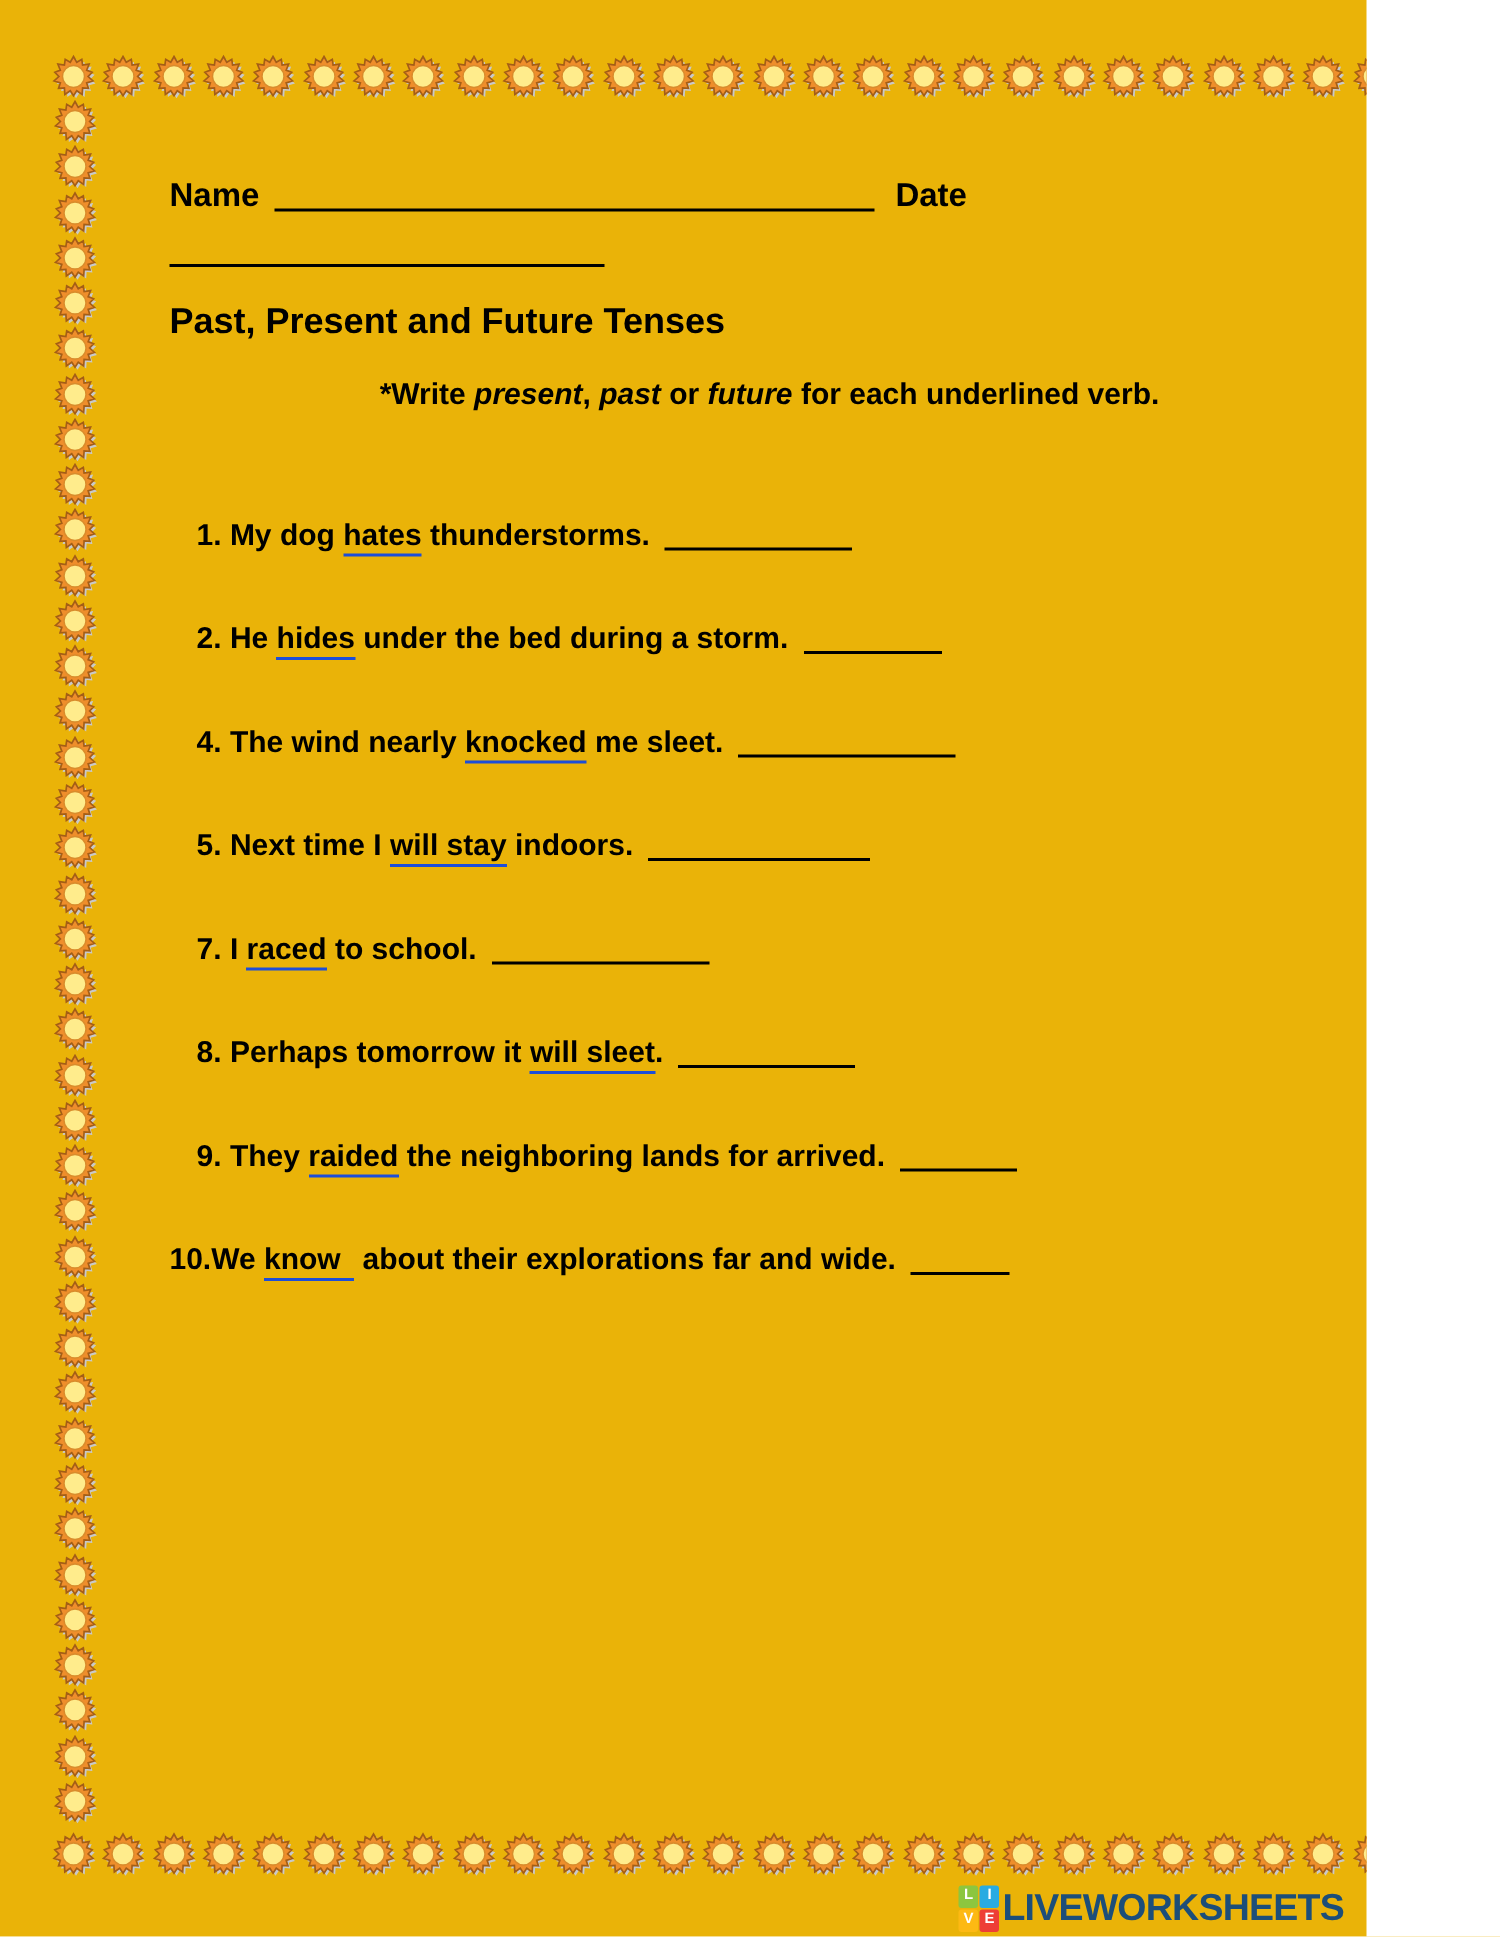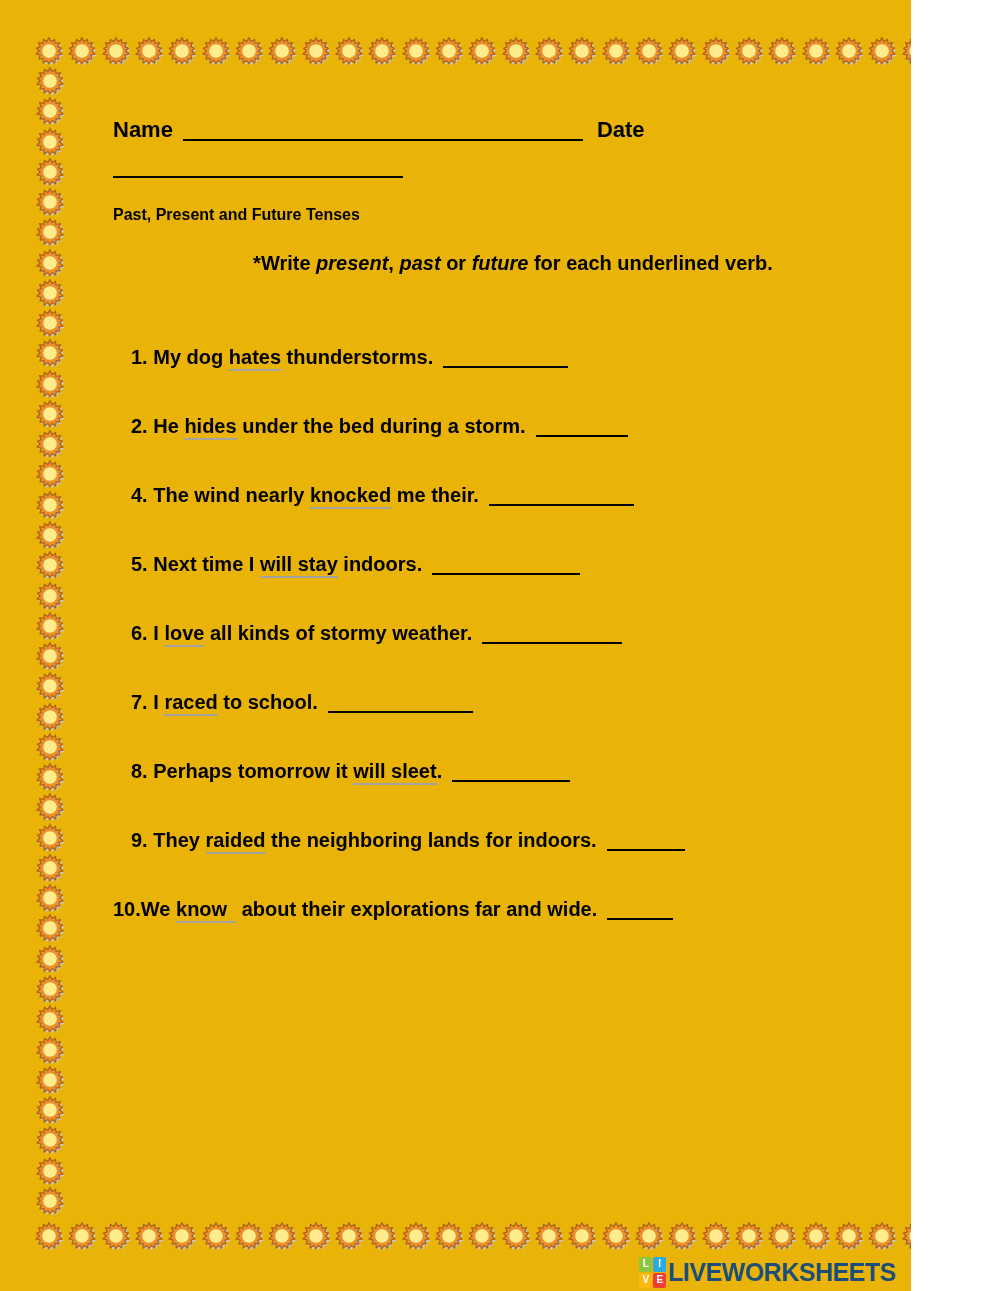--- a/index.html
+++ b/index.html
@@ -50,27 +50,27 @@
   .name-row { font-size: 22px; line-height: 28px; }
   .fill-line {
     display: inline-block;
     border-bottom: 2px solid #000;
     height: 18px;
     vertical-align: -4px;
   }
   .name-line { width: 400px; margin-left: 10px; margin-right: 14px; }
   .date-line { display: block; width: 290px; height: 0; border-bottom: 2px solid #000; margin-top: 32px; }
 
-  .title { font-size: 16px; line-height: 26px; margin-top: 24px; }
+  .title { font-size: 24px; line-height: 26px; margin-top: 24px; }
   .instruction { font-size: 20px; line-height: 26px; margin-top: 22px; text-align: center; }
 
   .questions { margin-top: 68px; }
   .q { font-size: 20px; line-height: 26px; margin-bottom: 43px; padding-left: 18px; }
   .q10 { padding-left: 0; margin-top: 0; }
-  .verb { border-bottom: 2px solid #a3a3a3; padding-bottom: 1px; }
+  .verb { border-bottom: 2px solid #1d4ed8; padding-bottom: 1px; }
   .q10 .verb { padding-right: 9px; }
   .blank {
     display: inline-block;
     border-bottom: 2px solid #000;
     height: 16px;
     vertical-align: -4px;
     margin-left: 10px;
   }
   .q1  .blank { width: 125px; }
   .q2  .blank { width: 92px;  }
@@ -1072,41 +1072,38 @@
       <div class="q q1">
         <span>1. </span><span>My dog </span><span class="verb">hates</span><span> thunderstorms.</span><span class="blank"></span>
       </div>
 
       <div class="q q2">
         <span>2. </span><span>He </span><span class="verb">hides</span><span> under the bed during a storm.</span><span class="blank"></span>
       </div>
 
 
       <div class="q q4">
-        <span>4. </span><span>The wind nearly </span><span class="verb">knocked</span><span> me their.</span><span class="blank"></span>
+        <span>4. </span><span>The wind nearly </span><span class="verb">knocked</span><span> me sleet.</span><span class="blank"></span>
       </div>
 
       <div class="q q5">
         <span>5. </span><span>Next time I </span><span class="verb">will stay</span><span> indoors.</span><span class="blank"></span>
       </div>
 
-      <div class="q q6">
-        <span>6. </span><span>I </span><span class="verb">love</span><span> all kinds of stormy weather.</span><span class="blank"></span>
-      </div>
 
       <div class="q q7">
         <span>7. </span><span>I </span><span class="verb">raced</span><span> to school.</span><span class="blank"></span>
       </div>
 
       <div class="q q8">
         <span>8. </span><span>Perhaps tomorrow it </span><span class="verb">will sleet</span><span>.</span><span class="blank"></span>
       </div>
 
       <div class="q q9">
-        <span>9. </span><span>They </span><span class="verb">raided</span><span> the neighboring lands for indoors.</span><span class="blank"></span>
+        <span>9. </span><span>They </span><span class="verb">raided</span><span> the neighboring lands for arrived.</span><span class="blank"></span>
       </div>
 
       <div class="q q10">
         <span>10.</span><span>We </span><span class="verb">know</span><span> about their explorations far and wide.</span><span class="blank"></span>
       </div>
 
     </div>
   </div>
 
   <div class="logo">

